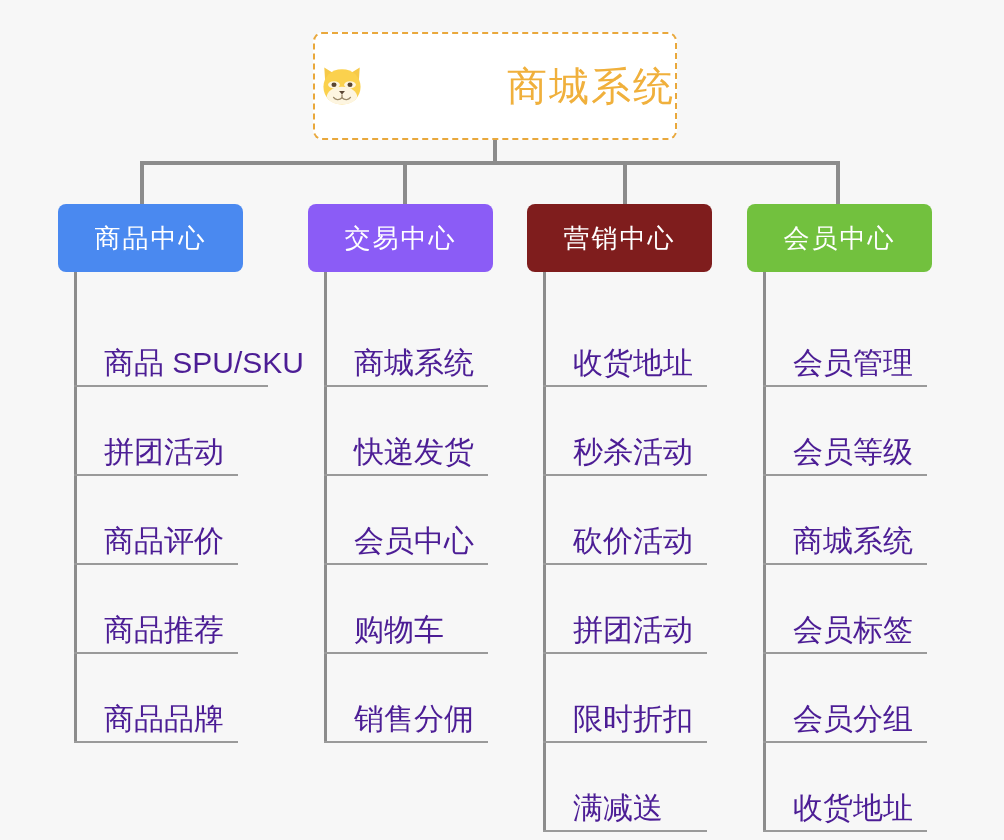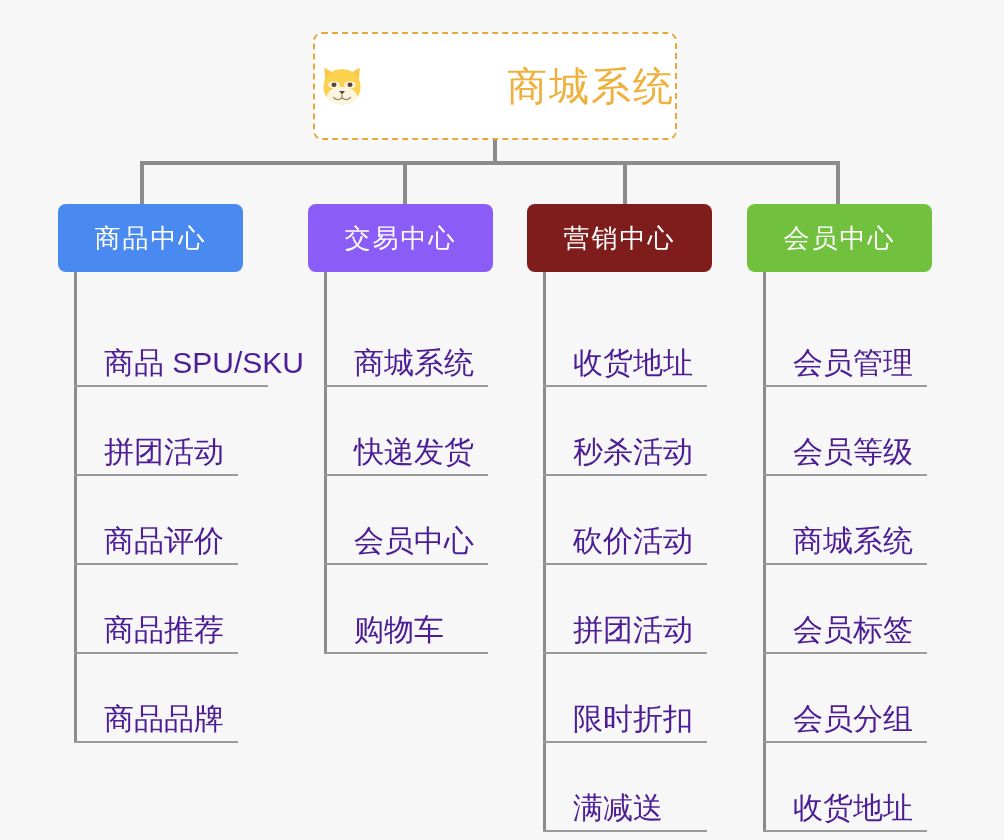--- a/index.html
+++ b/index.html
@@ -175,20 +175,23 @@
         </div>
       <div class="leaf">
           <span class="leaf-label">快递发货</span>
         </div>
       <div class="leaf">
           <span class="leaf-label">会员中心</span>
         </div>
       <div class="leaf">
           <span class="leaf-label">购物车</span>
         </div>
+      <div class="leaf">
+          <span class="leaf-label">销售分佣</span>
+        </div>
     </div>
   </div>
 
   <div class="column col-3">
     <div class="cat-box" style="background: #7f1d1d; font-family: Liberation Mono, monospace;">
       <span>营销中心</span>
     </div>
     <div class="branch">
       <div class="leaf">
           <span class="leaf-label">收货地址</span>

